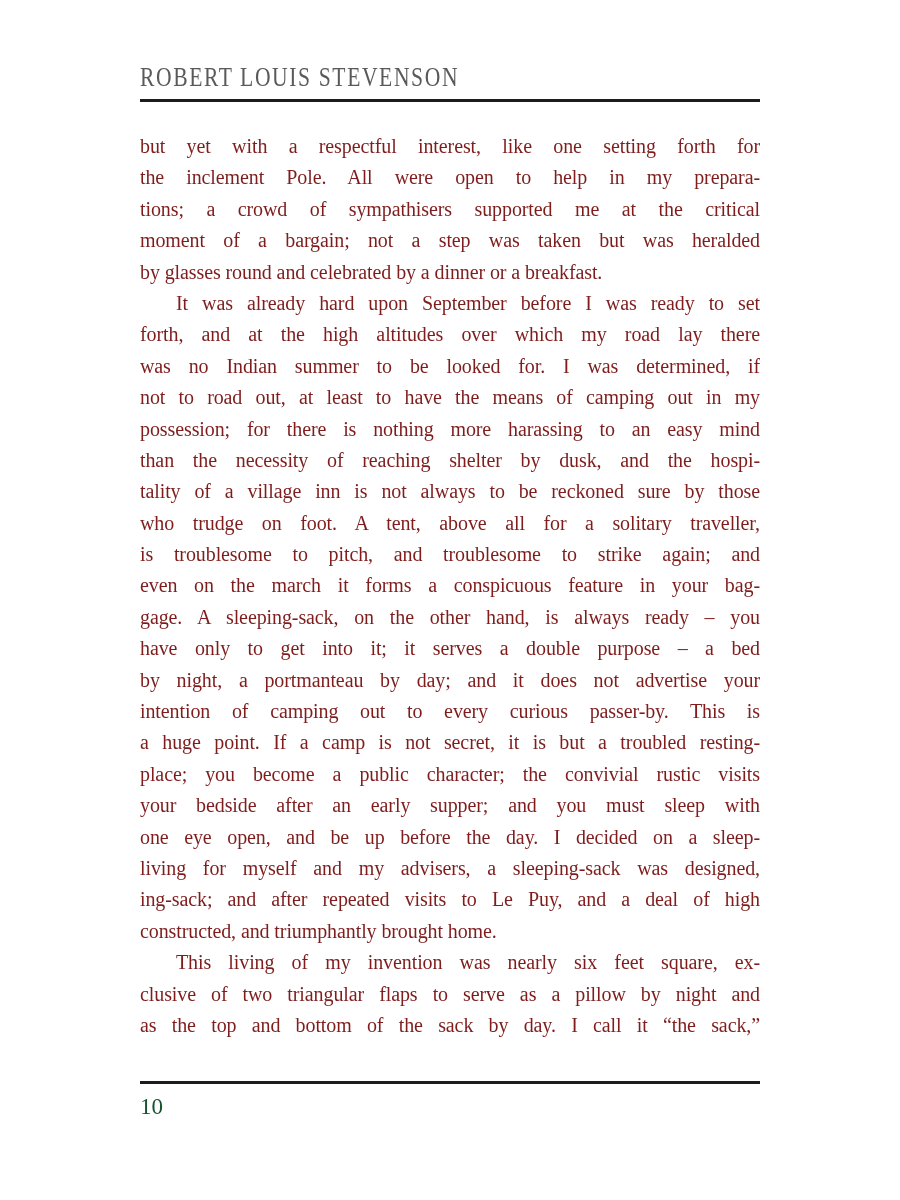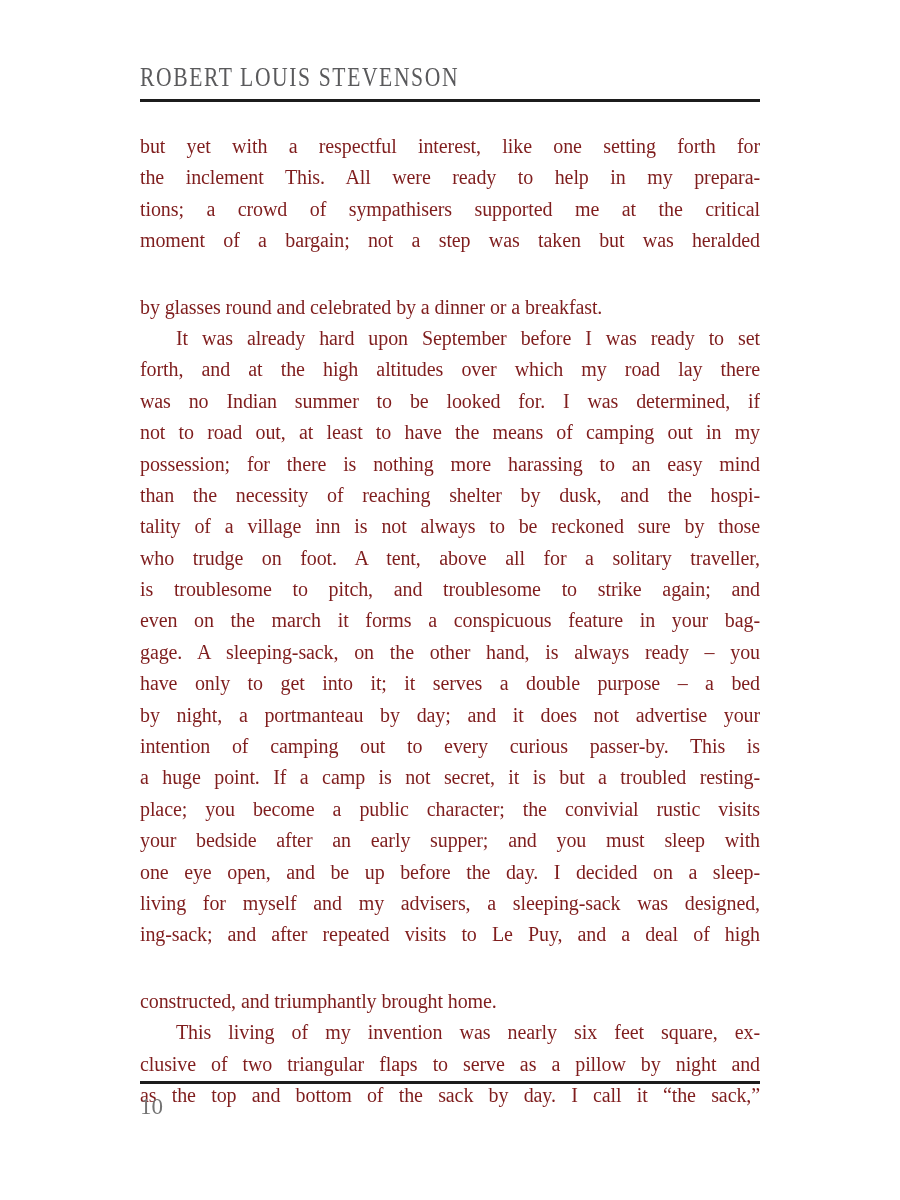--- a/index.html
+++ b/index.html
@@ -51,46 +51,45 @@
   .line {
     height: 31.4px;
     line-height: 31.4px;
     text-align: justify;
     text-align-last: justify;
     white-space: normal;
     overflow: hidden;
   }
   .line.last {
     text-align-last: left;
-    margin-top: 35px;
   }
   .line.indent {
     text-indent: 36px;
   }
   .page-number {
     position: absolute;
     left: 140px;
     top: 1094px;
     font-size: 23px;
-    color: #737373;
+    color: #14532d;
   }
 </style>
 </head>
 <body>
 
 <div class="page">
 
   <div class="header-author">ROBERT LOUIS STEVENSON</div>
 
   <div class="rule header-rule"></div>
 
   <div class="body-text">
       <div class="paragraph">
         <div class="line">but yet with a respectful interest, like one setting forth for</div>
-        <div class="line">the inclement This. All were ready to help in my prepara-</div>
+        <div class="line">the inclement Pole. All were open to help in my prepara-</div>
         <div class="line">tions; a crowd of sympathisers supported me at the critical</div>
         <div class="line">moment of a bargain; not a step was taken but was heralded</div>
         <div class="line last">by glasses round and celebrated by a dinner or a breakfast.</div>
       </div>
       <div class="paragraph">
         <div class="line indent">It was already hard upon September before I was ready to set</div>
         <div class="line">forth, and at the high altitudes over which my road lay there</div>
         <div class="line">was no Indian summer to be looked for. I was determined, if</div>
         <div class="line">not to road out, at least to have the means of camping out in my</div>
         <div class="line">possession; for there is nothing more harassing to an easy mind</div>

